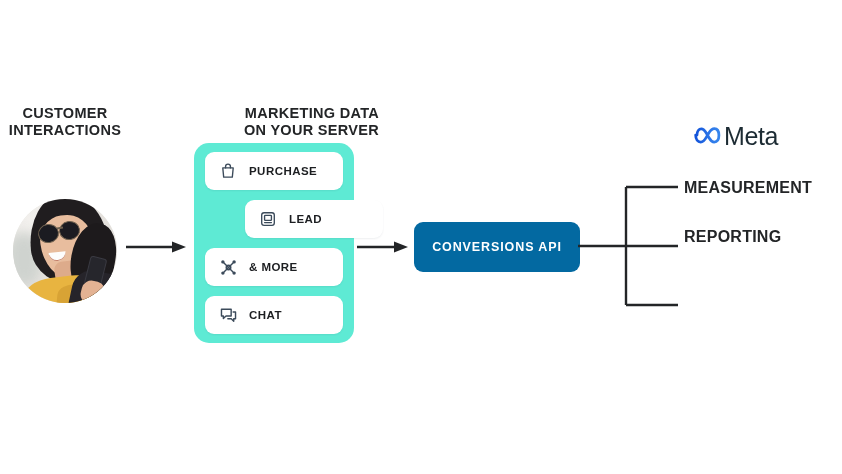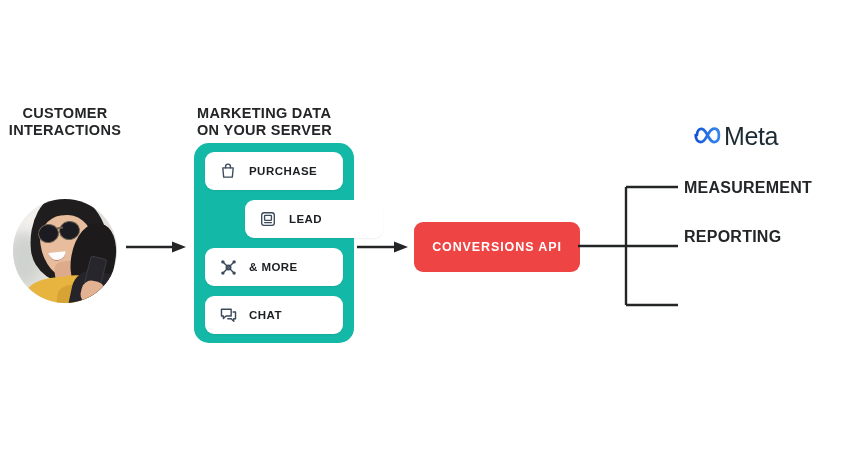--- a/index.html
+++ b/index.html
@@ -25,21 +25,21 @@
     letter-spacing: 0.3px;
     line-height: 17px;
     color: #232527;
     text-transform: uppercase;
     white-space: pre-line;
   }
   #heading-customer {
     left: 0px; top: 105px; width: 130px; text-align: center;
   }
   #heading-marketing {
-    left: 197px; top: 105px; width: 160px; text-align: left;
+    left: 219px; top: 105px; width: 160px; text-align: right;
   }
 
   
   #avatar {
     position: absolute;
     left: 13px; top: 199px;
     width: 104px; height: 104px;
     border-radius: 50%;
     overflow: hidden;
     background: #e9e7e3;
@@ -154,21 +154,21 @@
   
   .arrow { position: absolute; }
   #arrow-1 { left: 126px; top: 240px; }
   #arrow-2 { left: 357px; top: 240px; }
 
   
   #data-panel {
     position: absolute;
     left: 194px; top: 143px;
     width: 160px; height: 200px;
-    background: #14b8a6;
+    background: #5eead4;
     border-radius: 15px;
   }
   .data-card {
     position: absolute;
     left: 11px;
     width: 138px; height: 38px;
     background: #ffffff;
     border-radius: 9px;
     display: flex;
     align-items: center;
@@ -192,21 +192,21 @@
     letter-spacing: 0.45px;
     color: #1c1e21;
     text-transform: uppercase;
   }
 
   
   #capi-button {
     position: absolute;
     left: 414px; top: 222px;
     width: 166px; height: 50px;
-    background: #ef4444;
+    background: #0369a1;
     border-radius: 9px;
     display: flex;
     align-items: center;
     justify-content: center;
     border: none;
     cursor: pointer;
   }
   #capi-button .capi-label {
     color: #ffffff;
     font-size: 12.5px;

